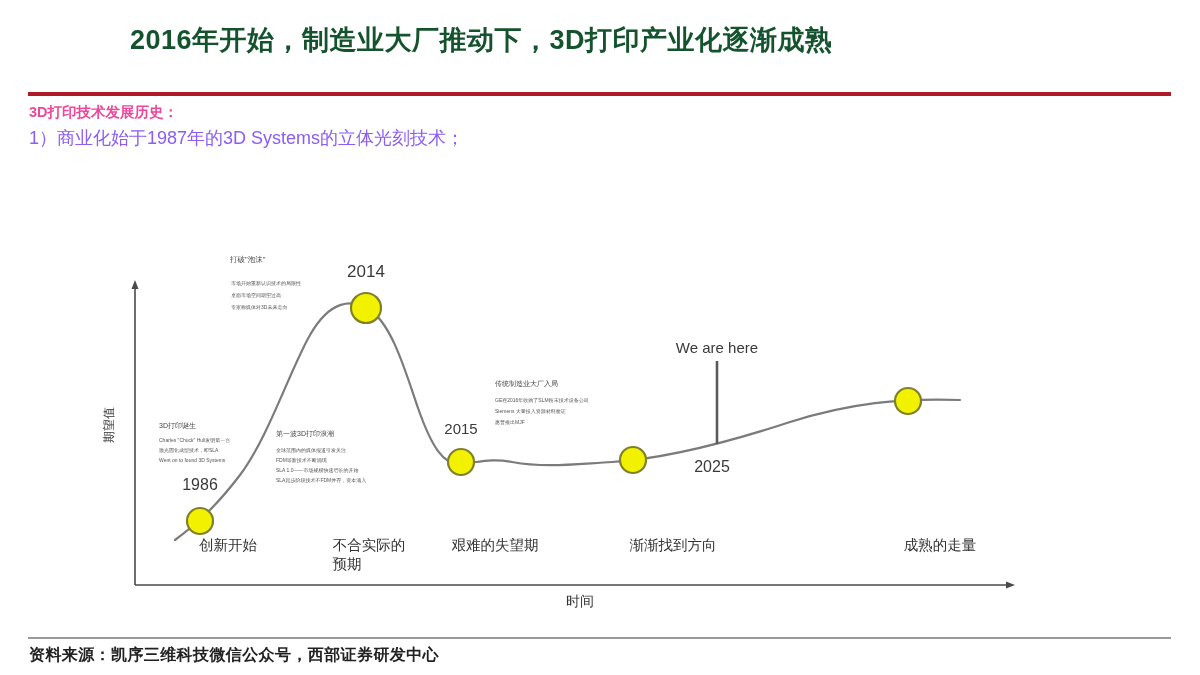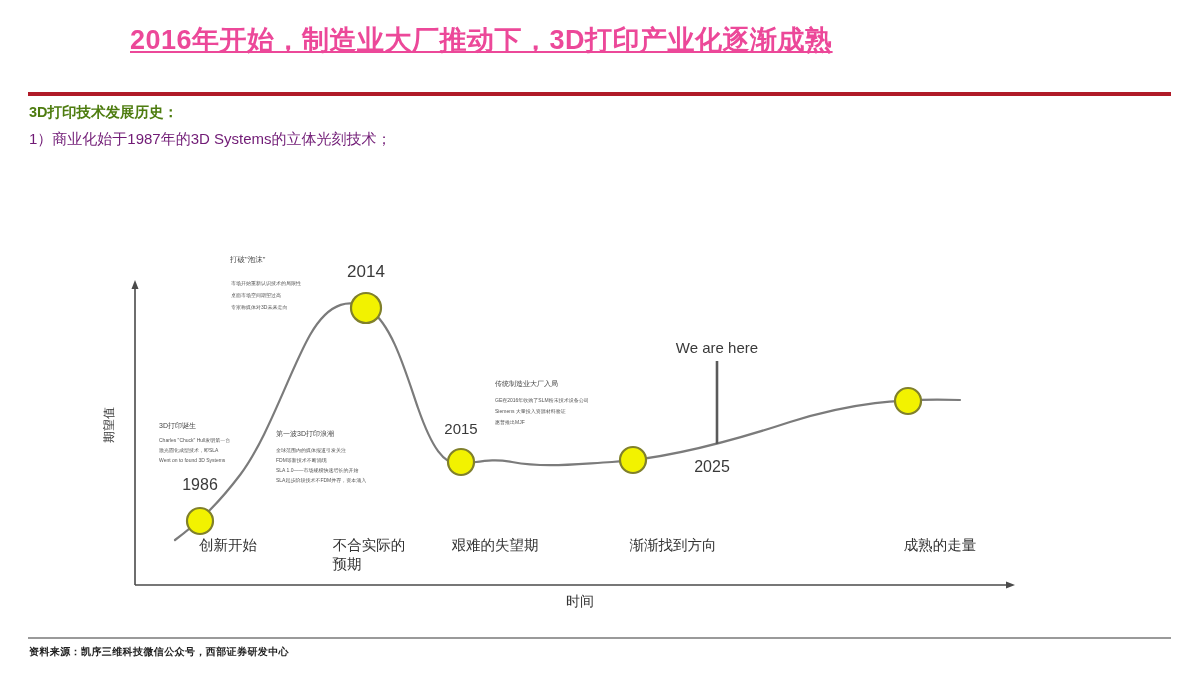--- a/index.html
+++ b/index.html
@@ -10,55 +10,55 @@
     color:#1a1a1a;
     overflow:hidden;
     position:relative;
   }
   .slide{position:absolute;left:0;top:0;width:1200px;height:675px;}
 
   
   .title{
     position:absolute;left:130px;top:22px;width:960px;
     font-size:27px;font-weight:bold;letter-spacing:.5px;
-    color:#ec4899;white-space:nowrap;text-decoration:underline;
+    color:#14532d;white-space:nowrap;
   }
 
   
   .red-rule{
     position:absolute;left:28px;top:92px;width:1143px;height:4px;
     background:#b01a28;
   }
 
   
   .body-head{
     position:absolute;left:29px;top:103px;
-    font-size:14.5px;font-weight:bold;color:#4d7c0f;
+    font-size:14.5px;font-weight:bold;color:#ec4899;
   }
   .body-lines{
     position:absolute;left:29px;top:127px;width:1150px;
-    font-size:15px;line-height:23px;color:#701a75;
+    font-size:18px;line-height:23px;color:#8b5cf6;
   }
   .body-lines p{margin:0;padding:0;white-space:nowrap;}
   .body-lines p.wrap{white-space:normal;}
 
   
   .chart{position:absolute;left:0px;top:240px;width:1200px;height:390px;}
   .chart svg{display:block;}
 
   .cjk-note{font-family:"Liberation Sans","DejaVu Sans",sans-serif;}
 
   
   .foot-rule{
     position:absolute;left:28px;top:637px;width:1143px;height:1.5px;
     background:#9a9a9a;
   }
   .footer{
     position:absolute;left:29px;top:645px;
-    font-size:10px;font-weight:bold;color:#222;letter-spacing:.4px;
+    font-size:16px;font-weight:bold;color:#222;letter-spacing:.4px;
   }
 </style>
 </head>
 <body>
 
 <div class="slide">
 
   <div class="title">2016年开始，制造业大厂推动下，3D打印产业化逐渐成熟</div>
 
   <div class="red-rule"></div>

